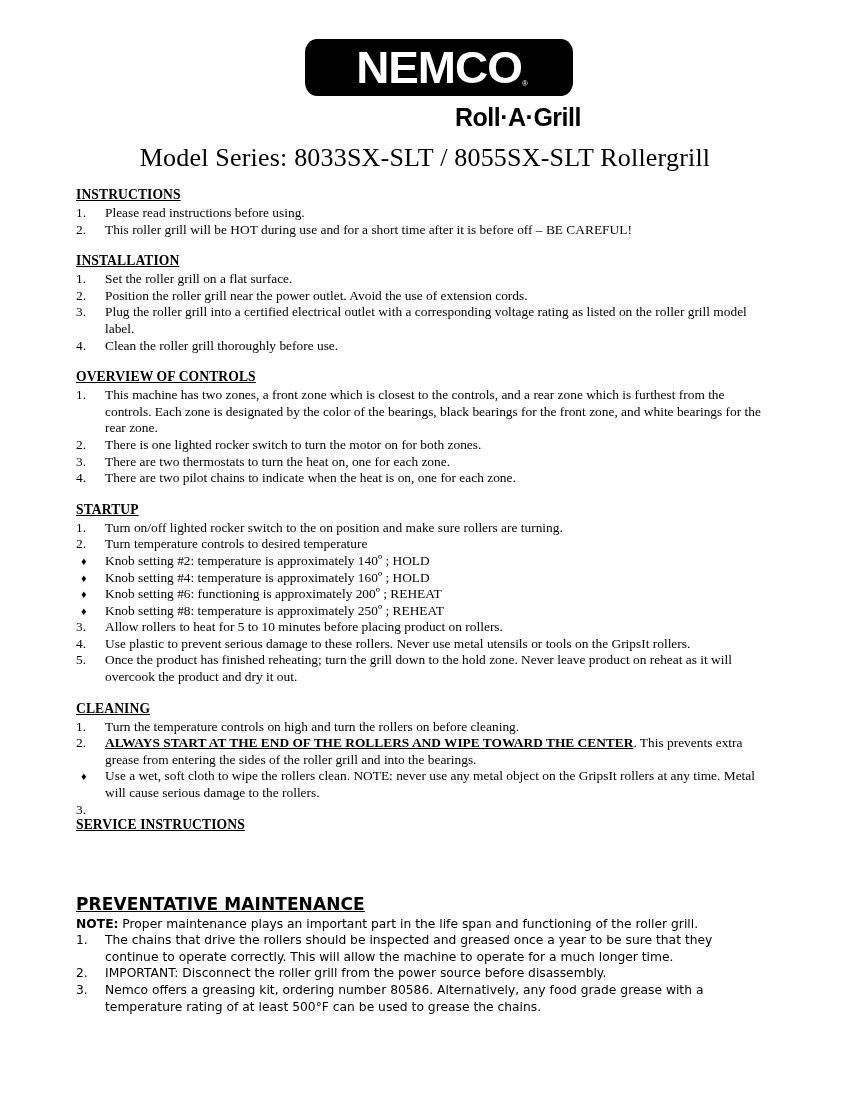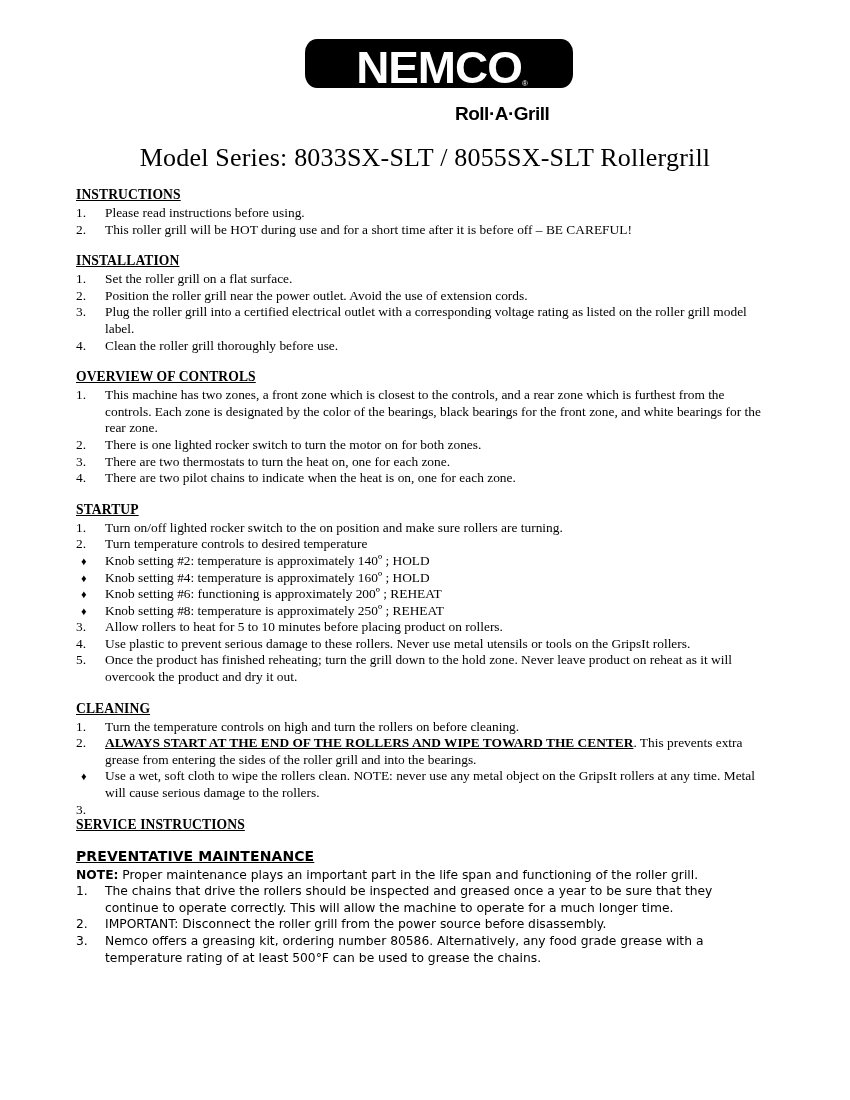--- a/index.html
+++ b/index.html
@@ -25,21 +25,21 @@
   
   .logo-area {
     position: relative;
     height: 140px;
   }
   .logo-badge {
     position: absolute;
     left: 305px;
     top: 39px;
     width: 268px;
-    height: 49px;
+    height: 57px;
     background: #000000;
     border-radius: 12px / 14px;
   }
   .logo-word {
     position: absolute;
     left: 0;
     top: 0;
     width: 268px;
     height: 57px;
     line-height: 57px;
@@ -60,21 +60,21 @@
     font-family: "Liberation Sans", sans-serif;
     font-size: 8px;
     line-height: 8px;
   }
   .logo-tagline {
     position: absolute;
     left: 455px;
     top: 103px;
     font-family: "Liberation Sans", "DejaVu Sans", sans-serif;
     font-weight: bold;
-    font-size: 19px;
+    font-size: 25px;
     letter-spacing: -0.5px;
     color: #000000;
     white-space: nowrap;
   }
 
   
   .doc-title {
     position: absolute;
     top: 143px;
     left: 0;
@@ -151,21 +151,22 @@
   .bu { font-weight: bold; text-decoration: underline; }
 
   
   .alt-face {
     font-family: "DejaVu Sans", "Liberation Sans", sans-serif;
     font-size: 12.3px;
     line-height: 16.6px;
   }
   .alt-face h2.sec-head {
     font-family: "DejaVu Sans", "Liberation Sans", sans-serif;
-    font-size: 14px;
+    font-size: 17px;
+    margin-top: 48px;
   }
   .alt-face ol.num > li { padding-left: 29px; }
   .note-line { margin-bottom: 0; }
 </style>
 </head>
 <body>
 
 <div class="page">
 
   <div class="logo-area">

